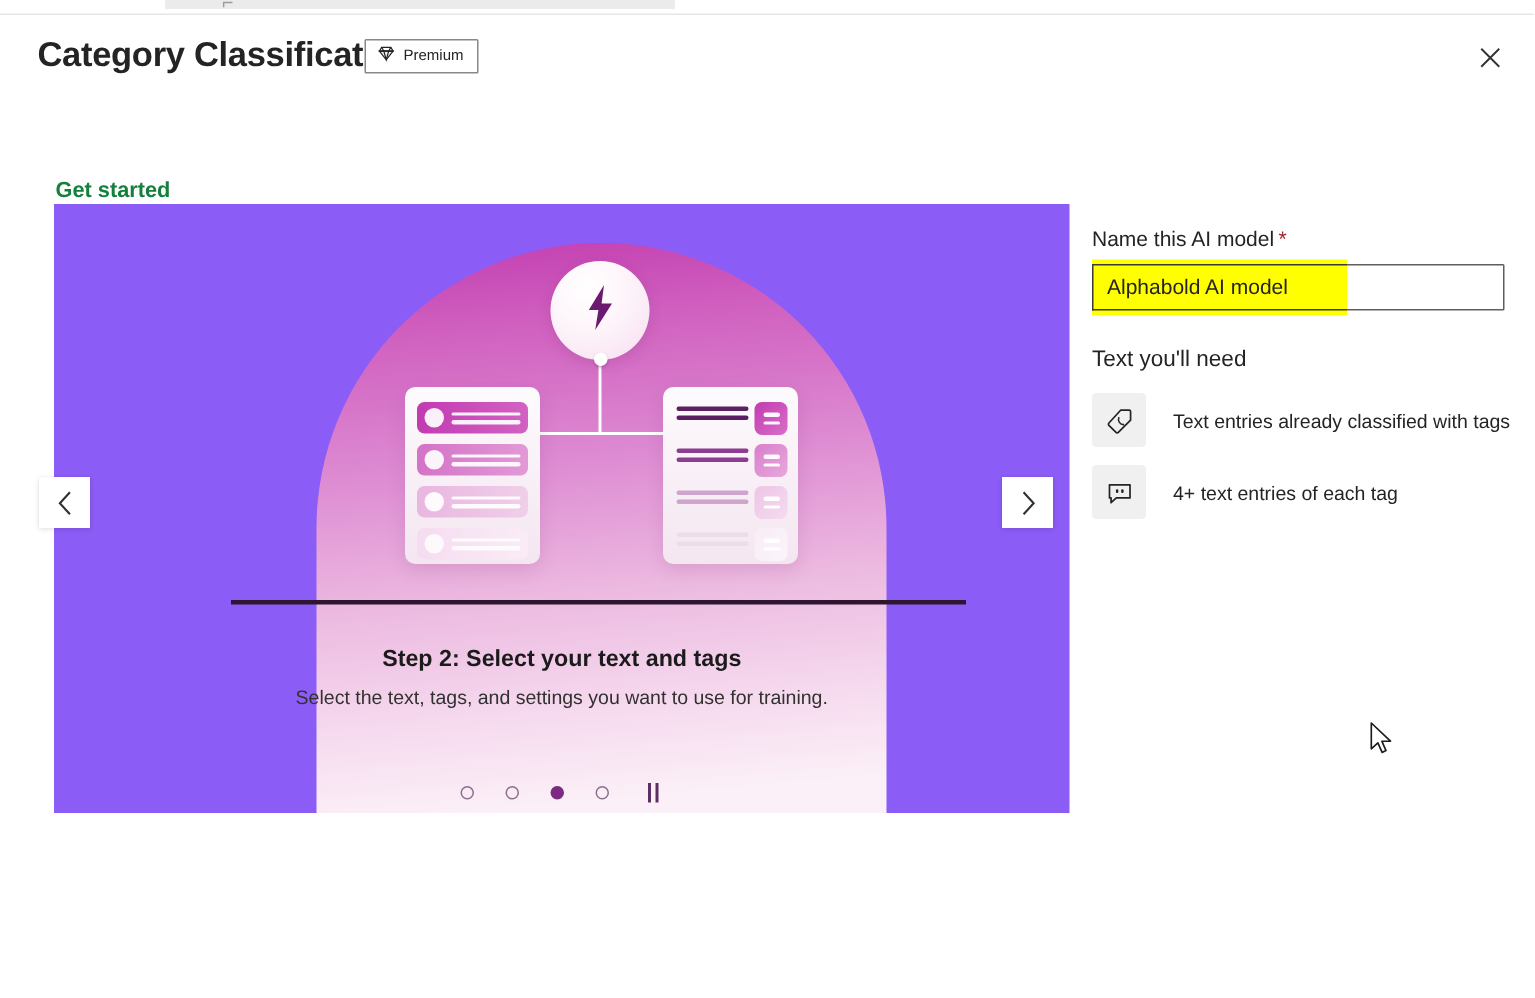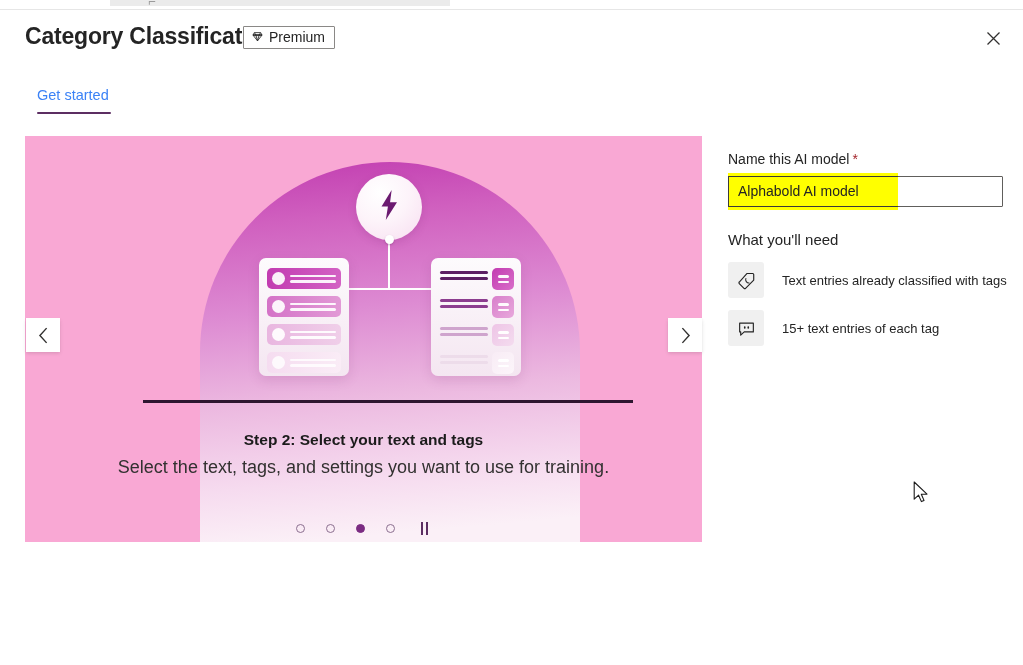--- a/index.html
+++ b/index.html
@@ -58,21 +58,21 @@
     position: absolute;
     left: 243px; top: 16px;
     height: 23px;
     padding: 0 9px 0 7px;
     border: 1px solid #8a8886;
     background: #ffffff;
     display: flex; align-items: center; gap: 5px;
     border-radius: 1px;
   }
   .premium-badge .lbl {
-    font-size: 14px; color: #242424;
+    font-size: 10px; color: #242424;
     position: relative; top: -0.5px;
   }
   .gem { display: block; }
 
   .close-btn {
     position: absolute;
     right: 14px; top: 12px;
     width: 32px; height: 32px;
     display: flex; align-items: center; justify-content: center;
     background: transparent; border: none;
@@ -88,36 +88,36 @@
   }
   .tab {
     position: relative;
     padding: 8px 15px 11px 15px;
     font-size: 14.5px;
     color: #424242;
     cursor: pointer;
     white-space: nowrap;
   }
   .tab:first-child { padding-left: 12px; }
-  .tab.active { color: #3b82f6; font-weight: 400; }
+  .tab.active { color: #15803d; font-weight: 700; margin-top: 32px; }
   .tab.active::after {
     content: "";
     position: absolute;
     left: 12px; right: 13px; bottom: 0;
     height: 2px;
     background: #5c2e62;
     border-radius: 2px;
   }
 
   
   .illus-panel {
     position: absolute;
-    left: 25px; top: 126px;
+    left: 36px; top: 126px;
     width: 677px; height: 406px;
-    background: #f9a8d4;
+    background: #8b5cf6;
     overflow: hidden;
   }
   .illus-art {
     position: absolute;
     left: 0; top: 0;
     width: 677px; height: 270px;
   }
   .dome {
     position: absolute;
     left: 175px; top: 26px;
@@ -190,21 +190,21 @@
   .illus-caption {
     position: absolute;
     left: 0; right: 0; top: 295px;
     text-align: center;
   }
   .illus-caption .step-title {
     font-size: 15.5px; font-weight: 700; color: #1b1b1b;
     margin-bottom: 8px;
   }
   .illus-caption .step-sub {
-    font-size: 18px; color: #323130;
+    font-size: 13px; color: #323130;
   }
 
   .carousel-ctrls {
     position: absolute;
     left: 0; right: 0; top: 386px;
     display: flex; align-items: center; justify-content: center; gap: 21px;
   }
   .cdot {
     width: 9px; height: 9px; border-radius: 50%;
     border: 1px solid #8c6f90; background: transparent;
@@ -469,21 +469,21 @@
     <div class="right-col">
       <div class="field-label">
         <span>Name this AI model</span><span class="req">*</span>
       </div>
 
       <input class="name-input" value="Alphabold AI model" placeholder="Enter a name" style="">
       <div class="hl-input"></div>
       <div class="hl-input-border"></div>
       <div class="input-text-overlay">Alphabold AI model</div>
 
-      <div class="need-title">What you'll need</div>
+      <div class="need-title">Text you'll need</div>
 
       <div class="need-item i0">
         <span class="need-icon">
           <svg width="19" height="19" viewBox="0 0 20 20">
             <g fill="none" stroke="#242424" stroke-width="1.2" stroke-linejoin="round">
               <path d="M10.6 2.6 H16.6 a1 1 0 0 1 1 1 V9.6 L9 18.2 a1.1 1.1 0 0 1-1.6 0 L2.4 13.2 a1.1 1.1 0 0 1 0-1.6 Z"></path>
               <path d="M9.5 7.5 a3.6 3.6 0 0 0 3.6 5.2" stroke-width="1.1"></path>
             </g>
           </svg>
         </span>
@@ -495,21 +495,21 @@
           <svg width="19" height="19" viewBox="0 0 20 20">
             <g fill="none" stroke="#242424" stroke-width="1.2" stroke-linejoin="round">
               <path d="M2.8 4.4 H17.2 V13.6 H7.6 L3.9 17 V13.6 H2.8 Z"></path>
             </g>
             <g fill="#242424">
               <rect x="7.3" y="7.6" width="1.7" height="2.6" rx="0.8"></rect>
               <rect x="11" y="7.6" width="1.7" height="2.6" rx="0.8"></rect>
             </g>
           </svg>
         </span>
-        <span class="need-text">15+ text entries of each tag</span>
+        <span class="need-text">4+ text entries of each tag</span>
       </div>
     </div>
 
     <div class="footer">
       
       
       
     </div>
 
   </div>

